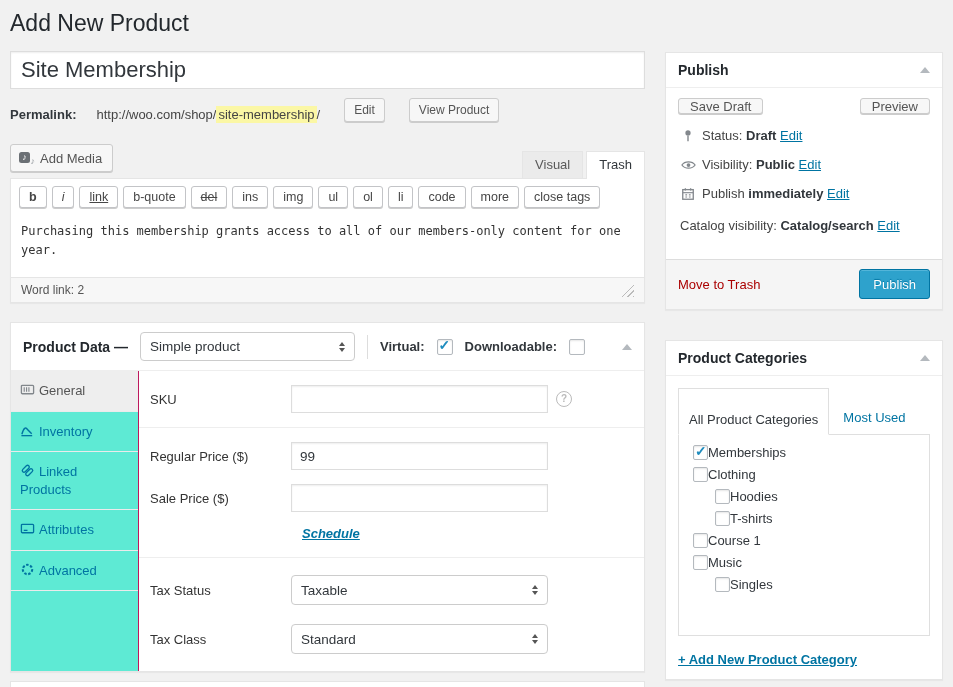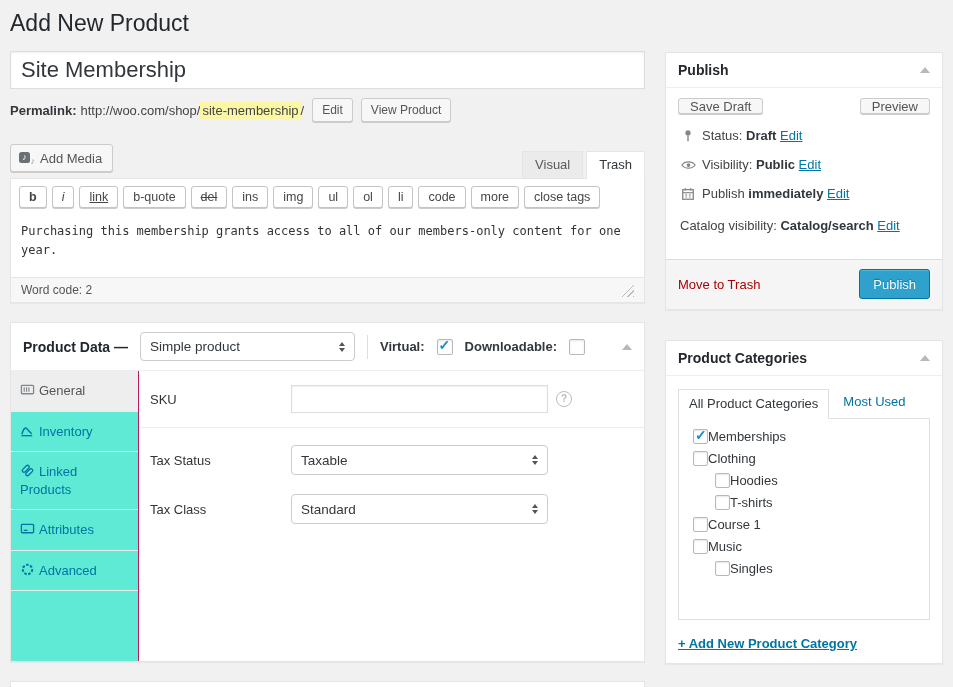--- a/index.html
+++ b/index.html
@@ -16,21 +16,21 @@
 
   
   .title-input {
     width:100%; height:38px; margin-top:10px; padding:4px 10px;
     font-size:22px; color:#32373c; background:#fff;
     border:1px solid #ddd; box-shadow:inset 0 1px 2px rgba(0,0,0,.07);
     font-family:"Liberation Sans", sans-serif; outline:none;
   }
 
   
-  .permalink-row { margin-top:9px; display:flex; align-items:center; gap:4px; color:#444; }
+  .permalink-row { margin-top:9px; display:flex; align-items:flex-end; gap:20px; color:#444; }
   .permalink-row .strong { font-weight:bold; color:#32373c; }
   .slug-highlight { background:#fbf7a5; padding:1px 2px; }
   .btn-small {
     display:inline-flex; align-items:center; height:24px; padding:0 9px; margin-left:4px;
     background:#f7f7f7; border:1px solid #ccc; border-radius:3px;
     box-shadow:0 1px 0 #ccc; color:#555; font-size:12px; cursor:pointer;
     font-family:"Liberation Sans", sans-serif;
   }
 
   
@@ -153,21 +153,21 @@
     color:#fff; font-size:13px; cursor:pointer; box-shadow:inset 0 1px 0 rgba(120,200,230,.5);
     text-shadow:0 -1px 1px #0074a2; font-family:"Liberation Sans", sans-serif;
   }
 
   
   .cat-box { margin-top:30px; }
   .cat-body { padding:12px; }
   .cat-tabs { display:flex; align-items:flex-end; position:relative; z-index:2; }
   .cat-tab-active {
     background:#fff; border:1px solid #dfdfdf; border-bottom:1px solid #fff;
-    padding:6px 10px 7px; margin-bottom:-1px; color:#32373c; cursor:pointer;
+    padding:23px 10px 7px; margin-bottom:-1px; color:#32373c; cursor:pointer;
   }
   .cat-tab-mostused { padding:6px 14px 9px; color:#0074a2; cursor:pointer; }
   .cat-panel { border:1px solid #dfdfdf; background:#fff; height:202px; padding:10px 8px; overflow:hidden; }
   .cat-item { display:flex; align-items:center; gap:0; margin:0 0 7px 6px; color:#32373c; }
   .cat-item.indent { margin-left:28px;align-items:flex-end; }
   .cat-item .wp-checkbox { width:15px; height:15px; }
   .addcat-link { display:inline-block; margin-top:16px; font-weight:bold; }
 
   .next-metabox { position:absolute; left:10px; top:681px; width:635px; height:12px; background:#fff; border:1px solid #e5e5e5; }
   svg { display:block; }
@@ -212,21 +212,21 @@
           <button class="qt-btn qt-plain">img</button>
           <button class="qt-btn qt-plain">ul</button>
           <button class="qt-btn qt-plain">ol</button>
           <button class="qt-btn qt-plain">li</button>
           <button class="qt-btn qt-plain">code</button>
           <button class="qt-btn qt-plain">more</button>
           <button class="qt-btn qt-plain">close tags</button>
         </div>
       <div class="editor-content">Purchasing this membership grants access to all of our members-only content for one year.</div>
       <div class="wordcount-bar">
-        <span><span>Word code:</span> <span>2</span></span>
+        <span><span>Word link:</span> <span>2</span></span>
         <span class="resize-handle"></span>
       </div>
     </div>
   </div>
 
   <div class="panel pd-panel">
     <div class="pd-header">
       <span class="pd-title">Product Data —</span>
       <div class="wc-select type-select">
         <span>Simple product</span>
@@ -268,20 +268,33 @@
         </ul>
       <div class="pd-content">
         <div class="pd-group">
           <div class="field-row">
             <span class="field-label">SKU</span>
             <input class="wc-input" type="text" value="" style="">
             <span class="help-tip">?</span>
           </div>
         </div>
         <div class="pd-group">
+          <div class="field-row">
+            <span class="field-label">Regular Price ($)</span>
+            <input class="wc-input" type="text" value="99" style="">
+          </div>
+          <div class="field-row">
+            <span class="field-label">Sale Price ($)</span>
+            <input class="wc-input" type="text" value="" style="">
+          </div>
+          <div class="schedule-row">
+            <a class="link schedule-link">Schedule</a>
+          </div>
+        </div>
+        <div class="pd-group">
           <div class="field-row tax-row">
             <span class="field-label">Tax Status</span>
             <div class="wc-select tax-select">
               <span>Taxable</span>
               <span class="arrows">
                   <i class="up"></i>
                   <i class="down"></i>
                 </span>
             </div>
           </div>

